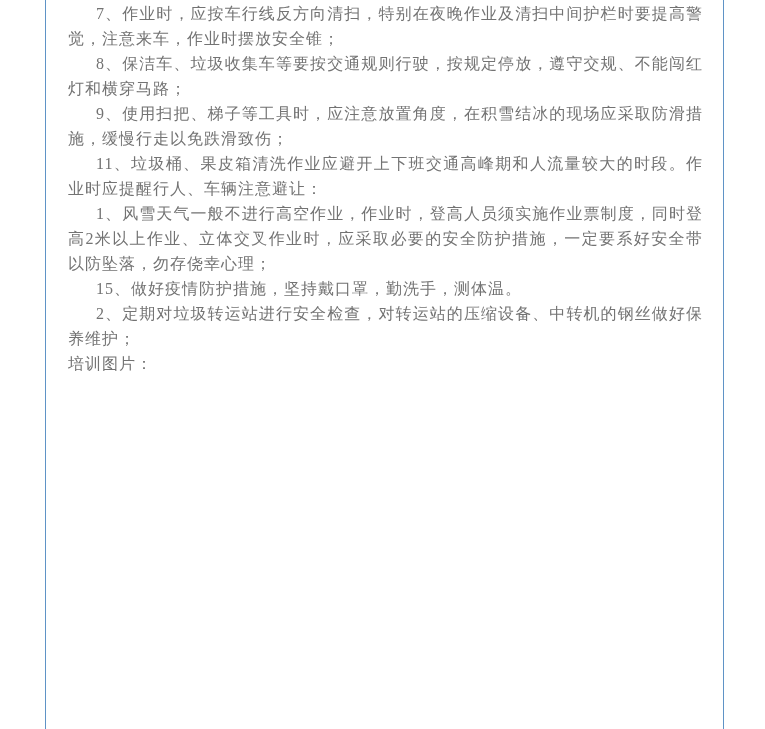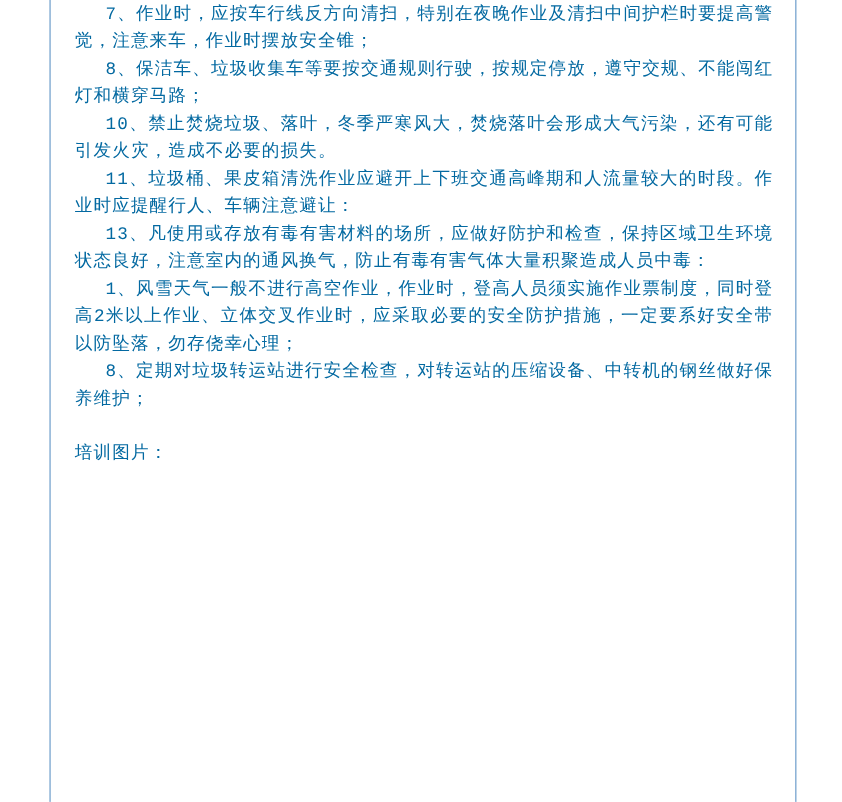--- a/index.html
+++ b/index.html
@@ -16,43 +16,42 @@
     top: 0;
     width: 679px;
     height: 729px;
     box-sizing: border-box;
     background: #ffffff;
     border-left: 1px solid #5f93c6;
     border-right: 1px solid #5f93c6;
     padding: 1px 20px 0 22px;
   }
   .doc-body {
-    font-family: Liberation Mono, monospace;
+    font-family: Liberation Serif, serif;
     font-size: 16px;
     line-height: 25px;
     letter-spacing: 1px;
-    color: #0369a1;
+    color: #737373;
     text-align: justify;
   }
   .doc-body p {
     margin: 0;
     text-indent: 28px;
   }
   .doc-body p.no-indent {
     text-indent: 0;
-    margin-top: 24px;
   }
 </style>
 </head>
 <body>
 
 <div class="doc-page">
   <div class="doc-body">
     <p>7、作业时，应按车行线反方向清扫，特别在夜晚作业及清扫中间护栏时要提高警觉，注意来车，作业时摆放安全锥；</p>
     <p>8、保洁车、垃圾收集车等要按交通规则行驶，按规定停放，遵守交规、不能闯红灯和横穿马路；</p>
-    <p>10、禁止焚烧垃圾、落叶，冬季严寒风大，焚烧落叶会形成大气污染，还有可能引发火灾，造成不必要的损失。</p>
+    <p>9、使用扫把、梯子等工具时，应注意放置角度，在积雪结冰的现场应采取防滑措施，缓慢行走以免跌滑致伤；</p>
     <p>11、垃圾桶、果皮箱清洗作业应避开上下班交通高峰期和人流量较大的时段。作业时应提醒行人、车辆注意避让：</p>
-    <p>13、凡使用或存放有毒有害材料的场所，应做好防护和检查，保持区域卫生环境状态良好，注意室内的通风换气，防止有毒有害气体大量积聚造成人员中毒：</p>
     <p>1、风雪天气一般不进行高空作业，作业时，登高人员须实施作业票制度，同时登高2米以上作业、立体交叉作业时，应采取必要的安全防护措施，一定要系好安全带以防坠落，勿存侥幸心理；</p>
-    <p>8、定期对垃圾转运站进行安全检查，对转运站的压缩设备、中转机的钢丝做好保养维护；</p>
+    <p>15、做好疫情防护措施，坚持戴口罩，勤洗手，测体温。</p>
+    <p>2、定期对垃圾转运站进行安全检查，对转运站的压缩设备、中转机的钢丝做好保养维护；</p>
     <p class="no-indent">培训图片：</p>
   </div>
 </div>
 
 </body></html>

